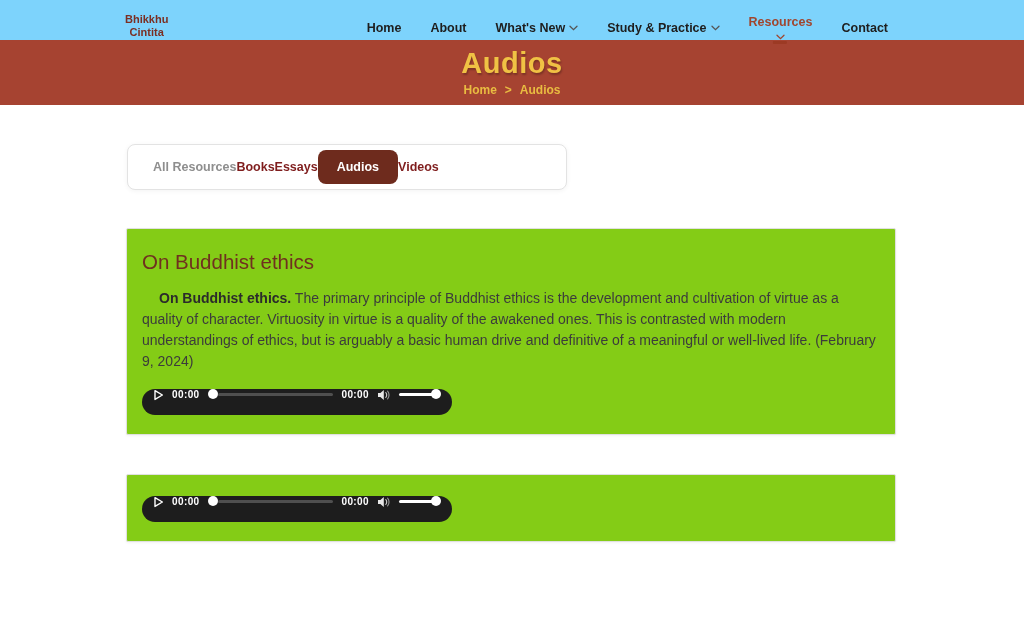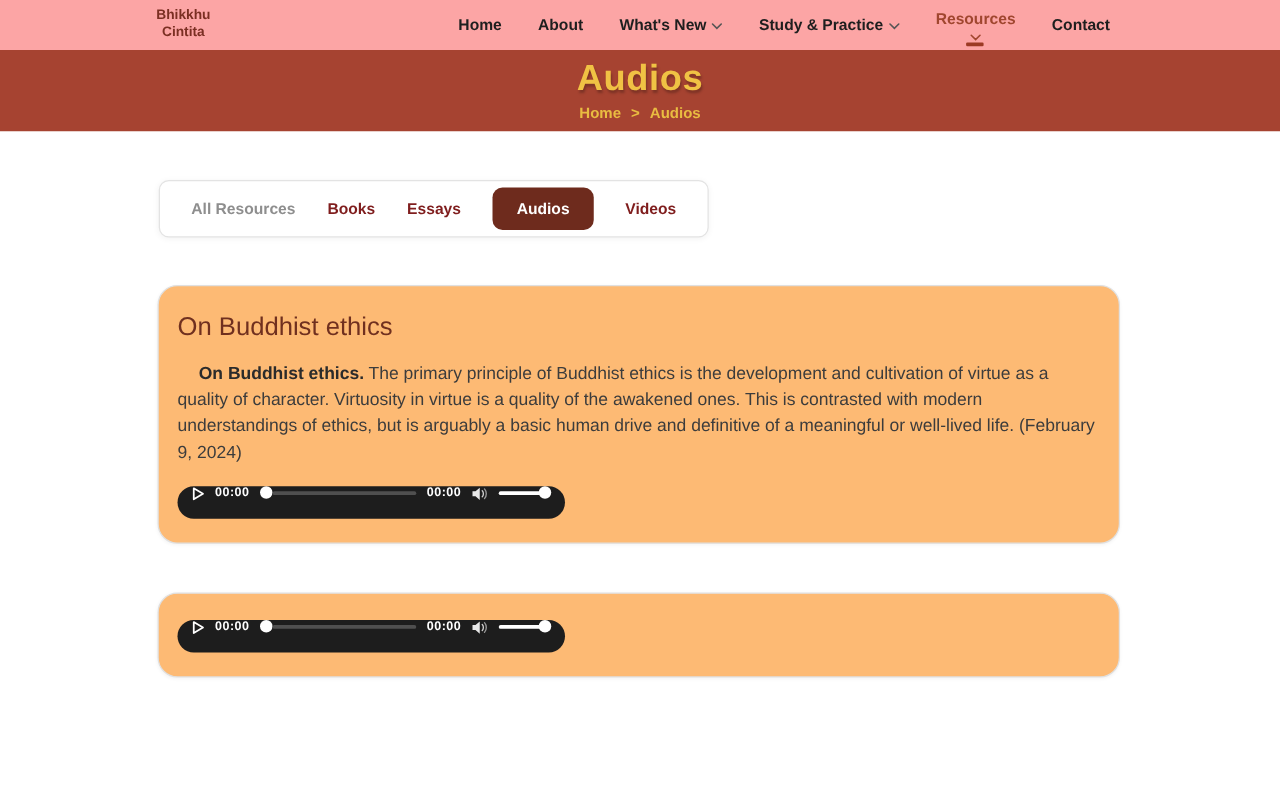--- a/index.html
+++ b/index.html
@@ -5,22 +5,22 @@
   * { margin: 0; padding: 0; box-sizing: border-box; }
   html, body { background: #ffffff; }
   body {
     width: 1024px; height: 629px; overflow: hidden;
     font-family: "Liberation Sans", sans-serif;
     -webkit-font-smoothing: antialiased;
   }
 
   
   .topbar {
-    height: 40px; background: #fca5a5;
-    display: flex; align-items: center; justify-content: space-between;
+    height: 40px; background: #7dd3fc;
+    display: flex; align-items: flex-end; justify-content: space-between;
     padding: 0 136px 0 125px;
   }
   .logo {
     font-size: 11px; font-weight: 700; color: #7b2f23;
     text-align: center; line-height: 1.25; cursor: pointer;
   }
   .nav { display: flex; align-items: center; gap: 29px; }
   .nav-item {
     font-size: 12.5px; font-weight: 700; color: #1e1e1e;
     display: flex; align-items: center; gap: 4px;
@@ -51,38 +51,38 @@
   }
   .breadcrumb .crumb-link { cursor: pointer; }
 
   
   .tabbar {
     width: 440px; height: 46px;
     margin: 39px 0 0 127px;
     background: #ffffff;
     border: 1px solid #e3e3e3; border-radius: 8px;
     box-shadow: 0 1px 5px rgba(0,0,0,0.05);
-    display: flex; align-items: center; justify-content: space-between;
+    display: flex; align-items: center; 
     padding: 12px 25px;
   }
   .tab {
     font-size: 12.5px; font-weight: 600; color: #7f1d1d;
     cursor: pointer; white-space: nowrap;
   }
   .tab.muted { color: #8e8e8e; }
   .tab.active {
     background: #6e2b1d; color: #ffffff;
     padding: 10px 19px; border-radius: 8px;
   }
 
   
   .card {
     width: 770px; margin-left: 126px;
-    background: #fdba74;
-    border: 1px solid #e0e0e0; border-radius: 16px;
+    background: #84cc16;
+    border: 1px solid #e0e0e0; border-radius: 2px;
     box-shadow: 0 1px 3px rgba(0,0,0,0.05);
     padding: 21px 16px 19px 15px;
   }
   .card-1 { margin-top: 38px; }
   .card-2 { margin-top: 39px; }
   .card-title {
     font-size: 20.5px; font-weight: 400; color: #70301f;
     margin-bottom: 14px; cursor: pointer;
   }
   .card-text {

